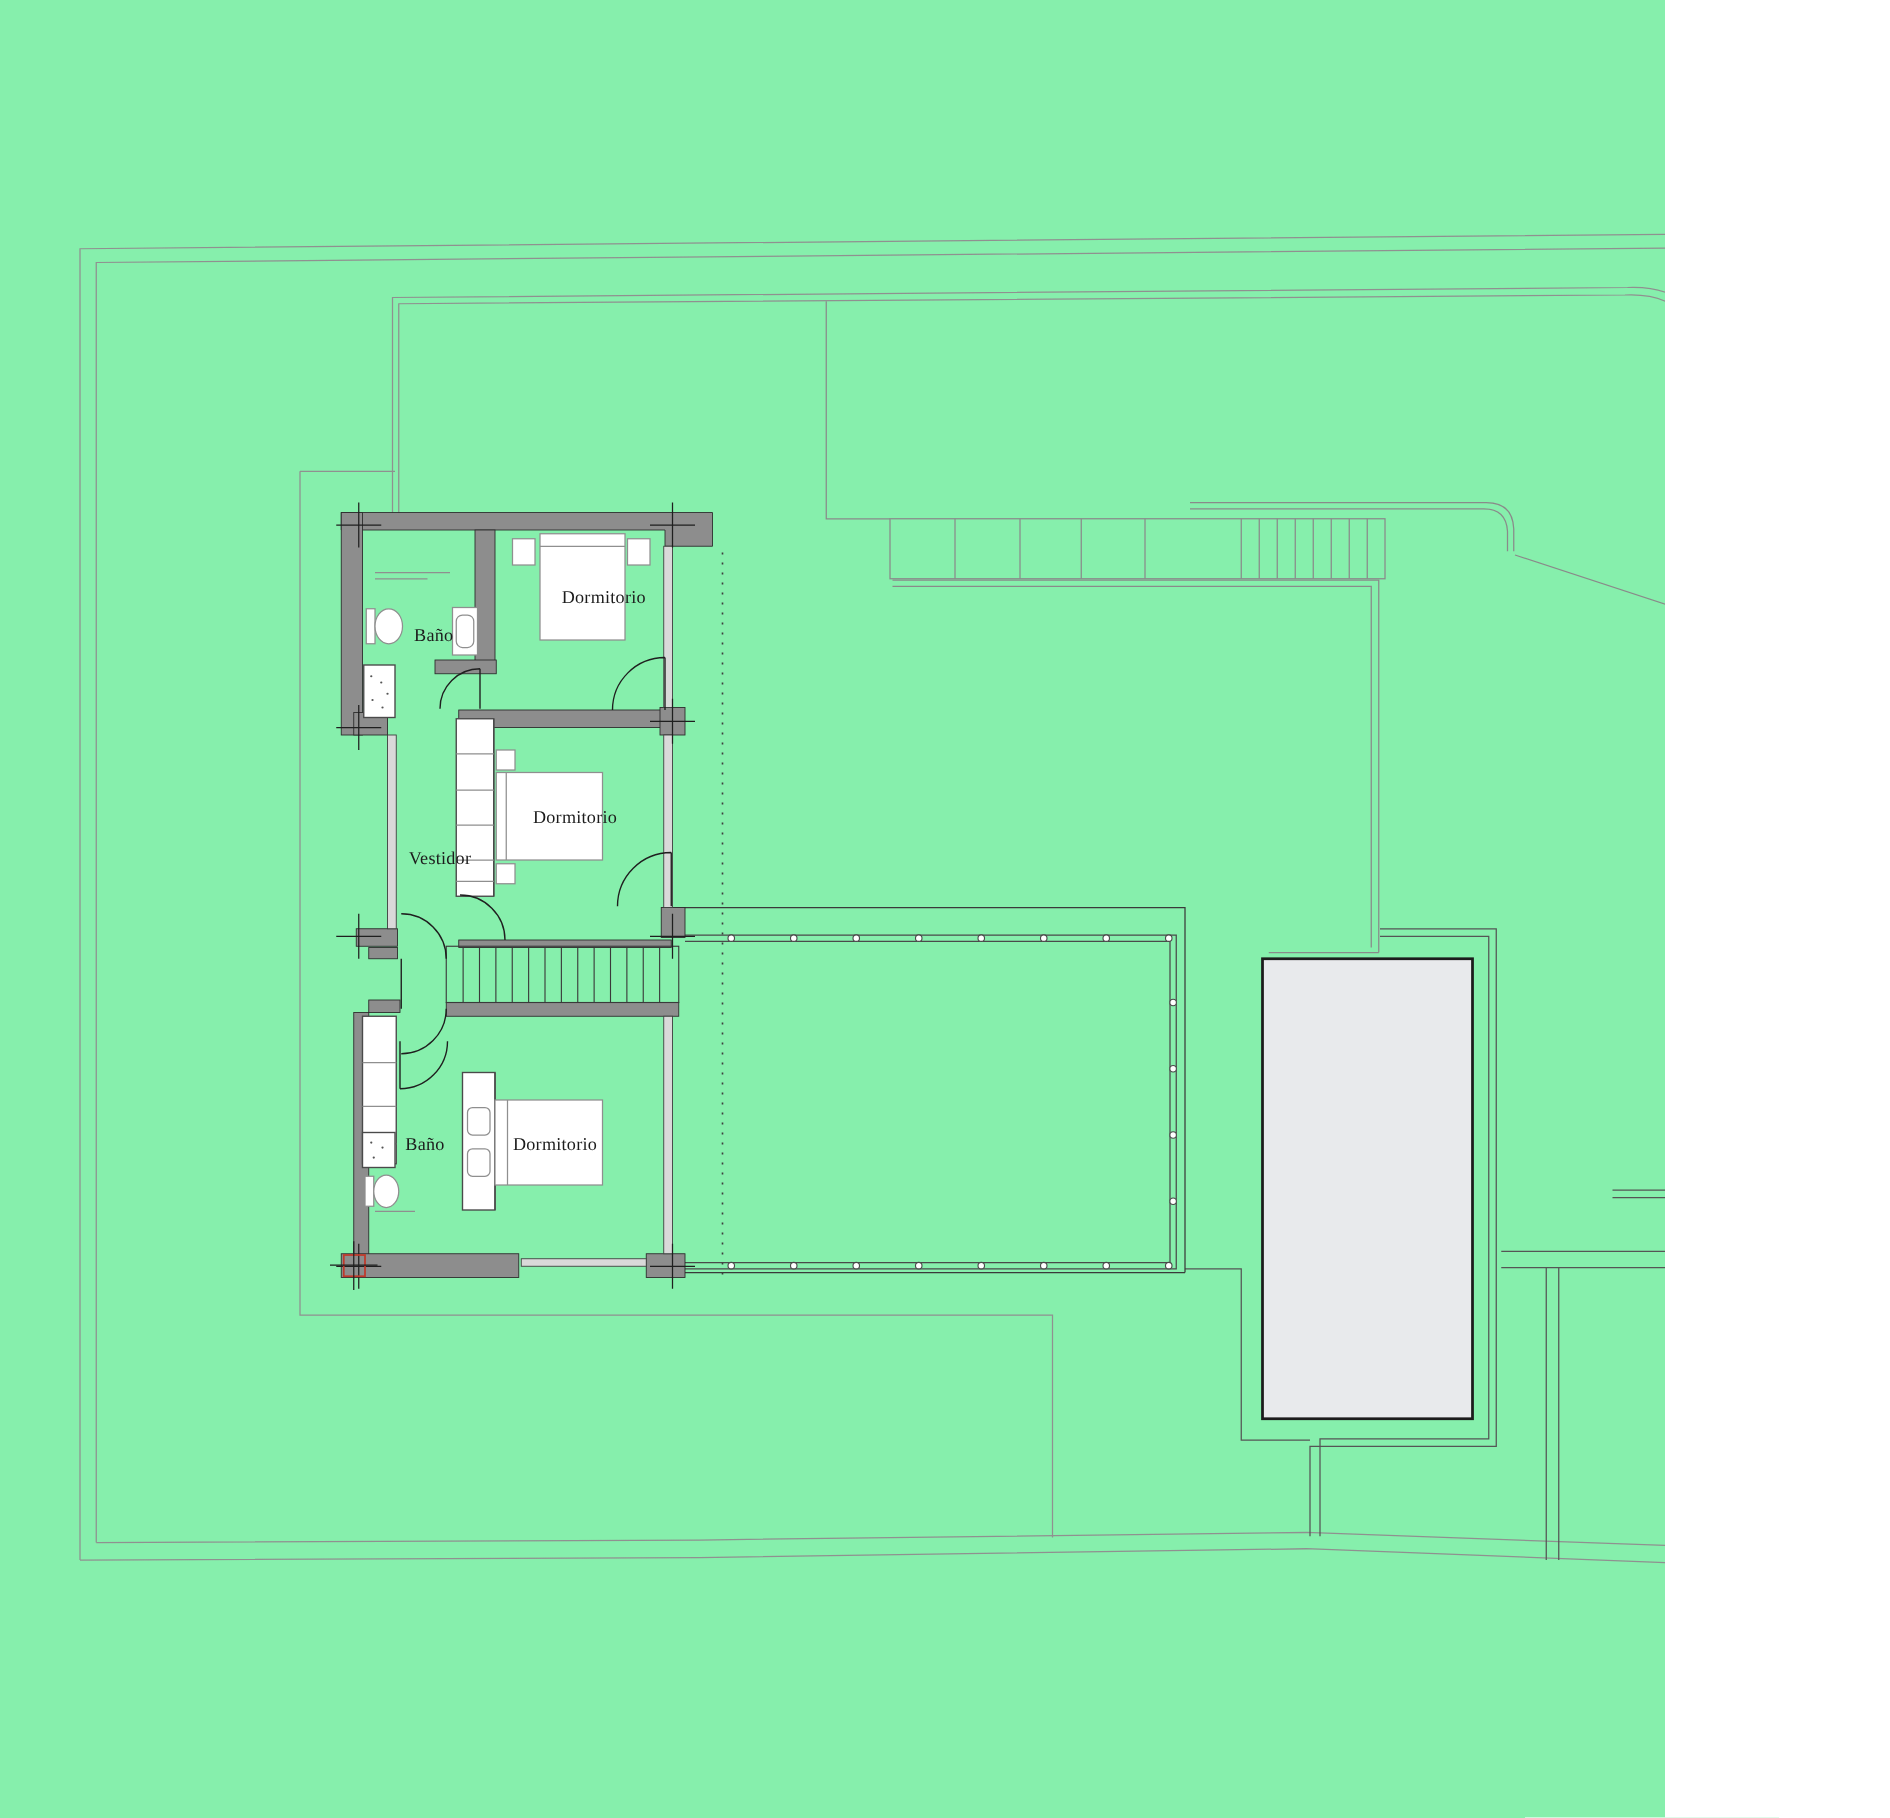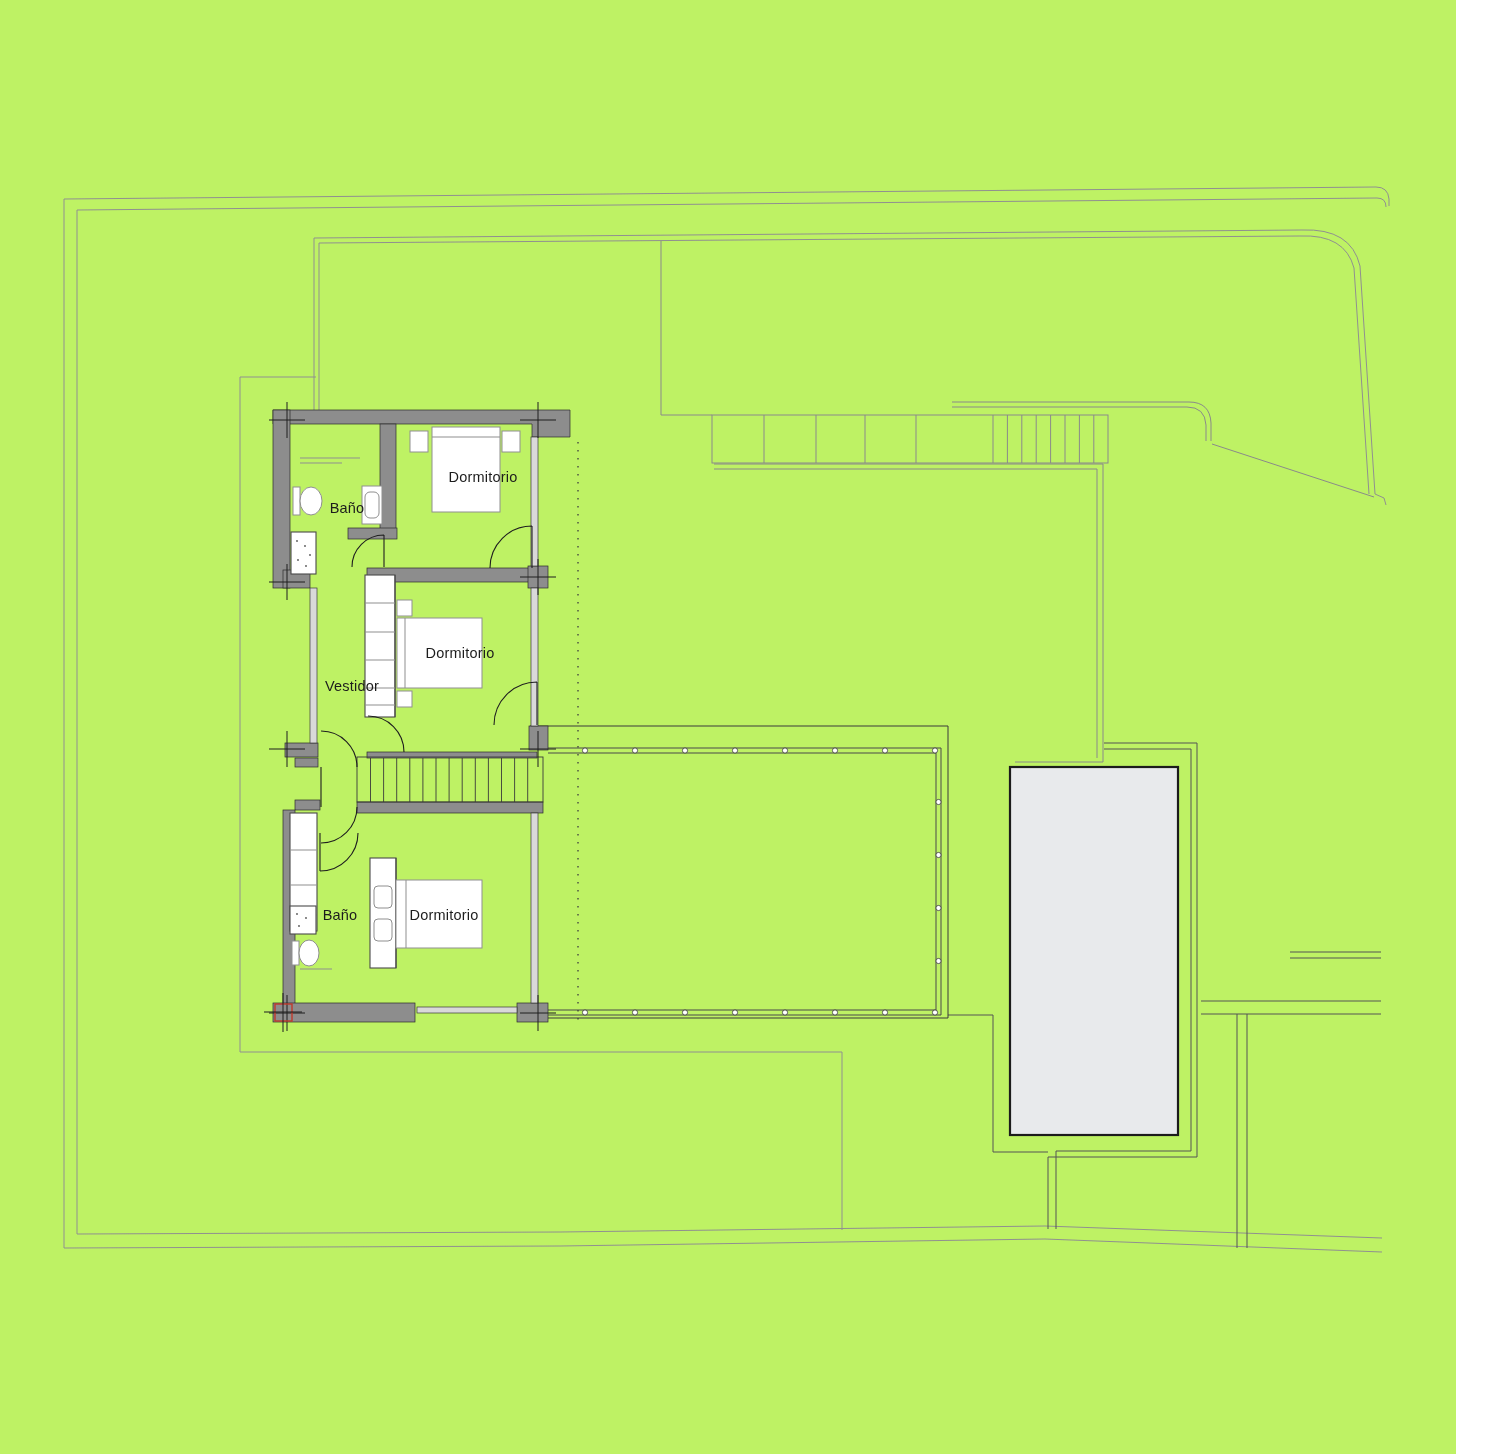--- a/index.html
+++ b/index.html
@@ -1,21 +1,21 @@
 <!DOCTYPE html>
 <html style="--wall: #8d8d8d; --pool: #e8eaec; --glass: #d9d9d9; --ink: #1f1f1f; --site: #909090; --red: #c0392b;"><head>
 <meta charset="utf-8">
 <style>
   :root{
     --wall:#8d8d8d; --pool:#e8eaec; --ink:#1f1f1f; --site:#909090;
     --red:#c0392b; --glass:#d9d9d9; --furn:#8f8f8f;
   }
   html,body{margin:0;padding:0;background:#ffffff;}
-  .page{position:relative;width:1456px;height:1454px;background:#bef264;overflow:hidden;
-        font-family:Liberation Sans, sans-serif;}
+  .page{position:relative;width:1332px;height:1454px;background:#86efac;overflow:hidden;
+        font-family:Liberation Serif, serif;}
   svg{position:absolute;left:0;top:0;}
   .site-line{stroke:var(--site);stroke-width:1;fill:none;}
   .ground-line{stroke:#8a8a8a;stroke-width:1;fill:none;}
   .plan-line{stroke:#3a3a3a;stroke-width:1;fill:none;}
   .wall{fill:var(--wall);stroke:#2b2b2b;stroke-width:0.7;}
   .glass{fill:var(--glass);stroke:#3a3a3a;stroke-width:0.7;}
   .furn{stroke:var(--furn);stroke-width:1;fill:#ffffff;}
   .furn-dark{stroke:#4a4a4a;stroke-width:1.1;fill:#ffffff;}
   .door{stroke:var(--ink);stroke-width:1.1;fill:none;}
   .rail{stroke:#4a4a4a;stroke-width:1;fill:none;}

